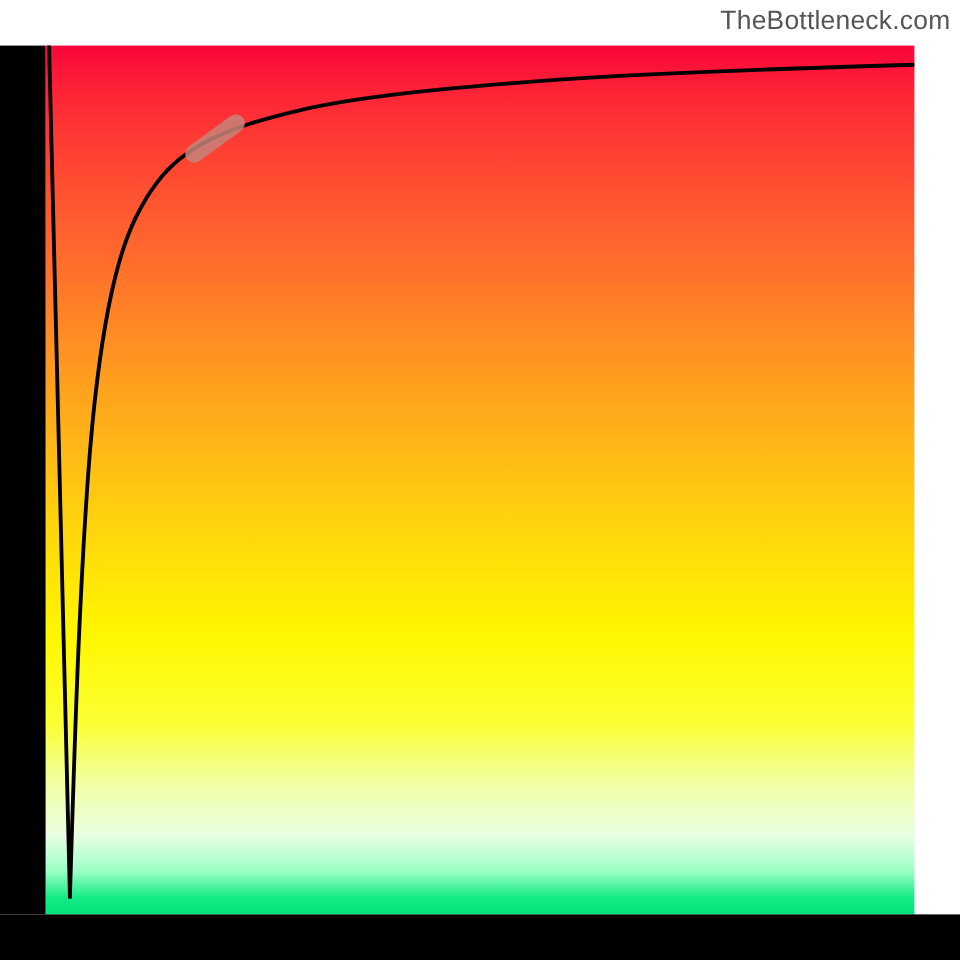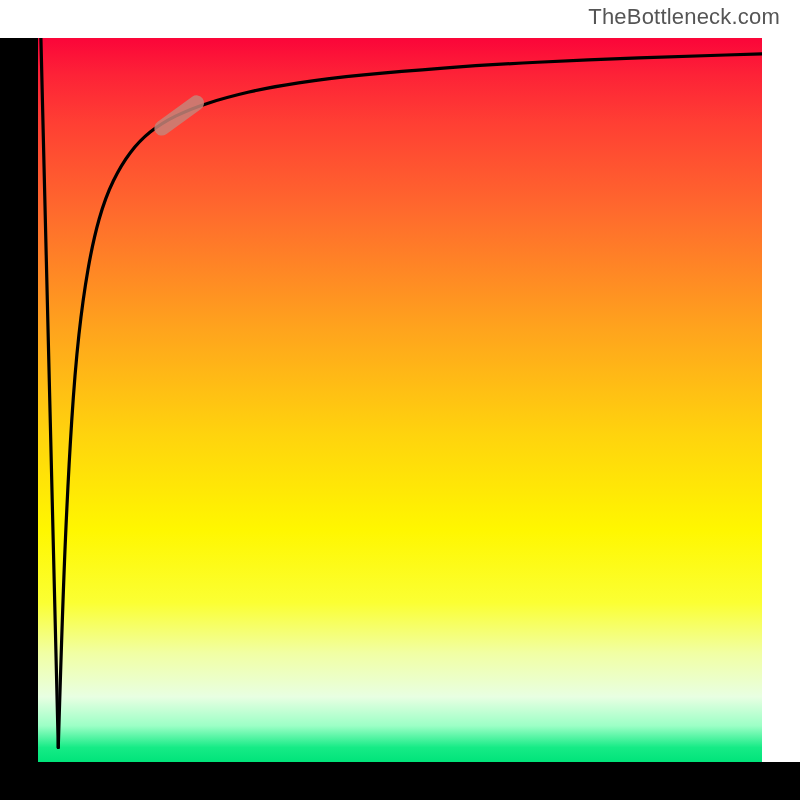--- a/index.html
+++ b/index.html
@@ -12,21 +12,21 @@
     overflow: hidden;
   }
   .container {
     position: relative;
     width: 800px;
     height: 800px;
   }
   .watermark {
     position: absolute;
     top: 4px;
-    right: 20px;
+    right: 8px;
     font-size: 22px;
     font-weight: 500;
     color: #555555;
     letter-spacing: 0.2px;
     z-index: 10;
   }
   .plot-area {
     position: absolute;
     left: 38px;
     top: 38px;

